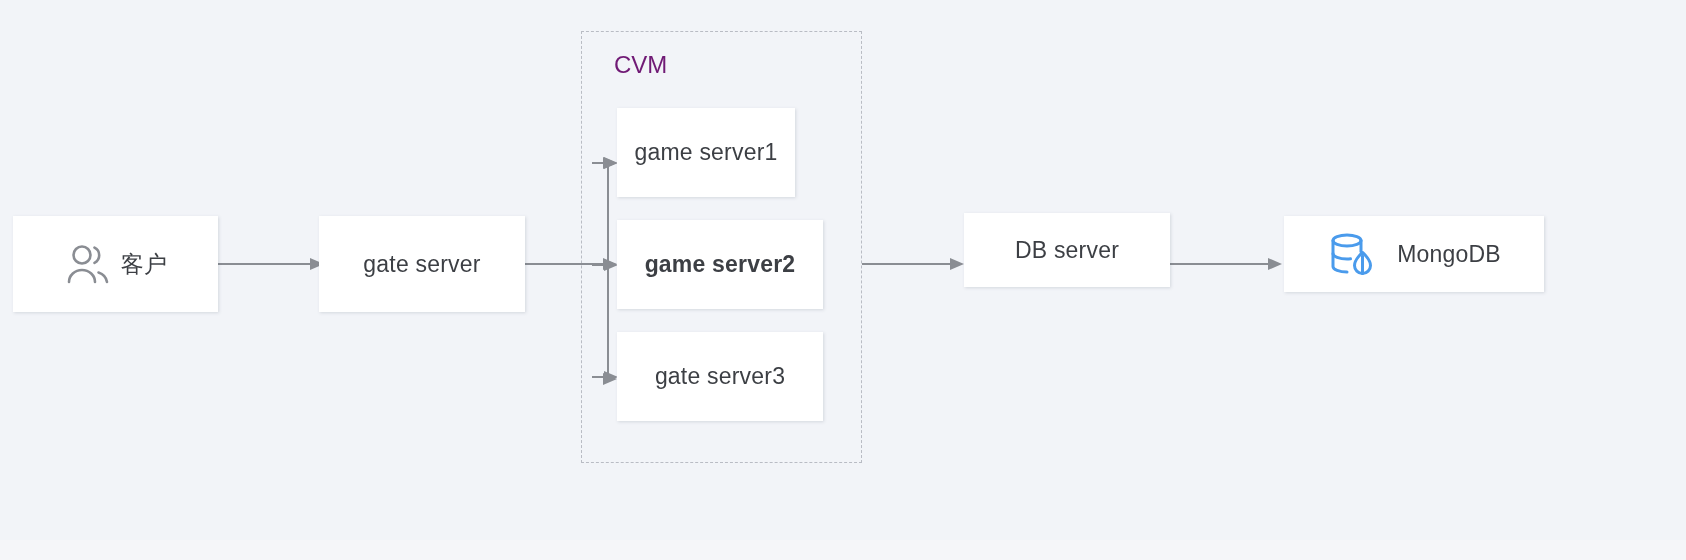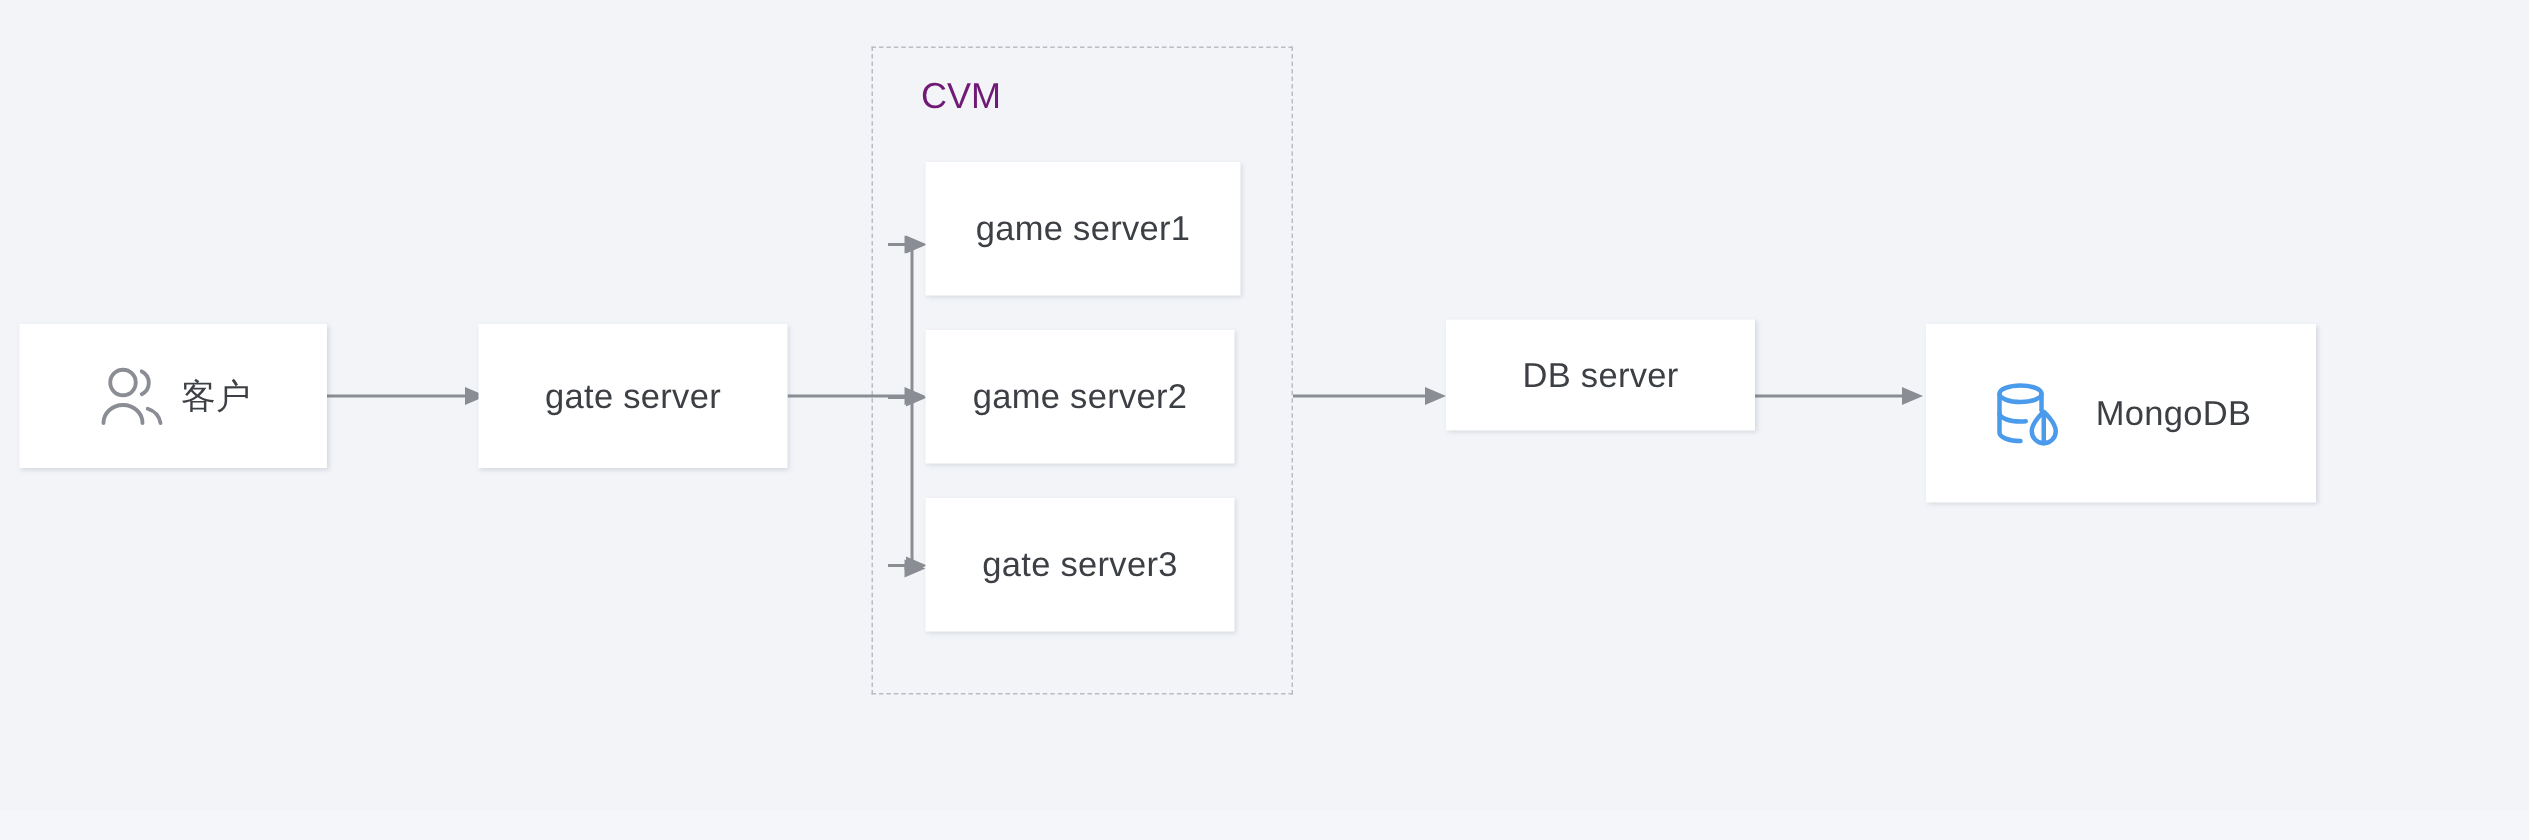--- a/index.html
+++ b/index.html
@@ -83,38 +83,38 @@
   }
   #cvm-label {
     position: absolute;
     left: 614px;
     top: 51px;
     font-size: 24px;
     color: #701a75;
   }
 
   
-  #node-game1 { left: 617px; top: 108px; width: 210px; height: 89px; }
-  #node-game2 { left: 617px; top: 220px; width: 206px; height: 89px; }
+  #node-game1 { left: 617px; top: 108px; width: 178px; height: 89px; }
+  #node-game2 { left: 617px; top: 220px; width: 206px; height: 89px; font-weight: bold; }
   #node-game3 { left: 617px; top: 332px; width: 206px; height: 89px; }
 
   
   #node-db {
     left: 964px;
     top: 213px;
     width: 206px;
     height: 74px;
   }
 
   
   #node-mongo {
     left: 1284px;
     top: 216px;
     width: 260px;
-    height: 119px;
+    height: 76px;
     gap: 20px;
     text-align: right;
   }
   .mongo-icon {
     display: block;
     width: 50px;
     height: 48px;
   }
 
   

